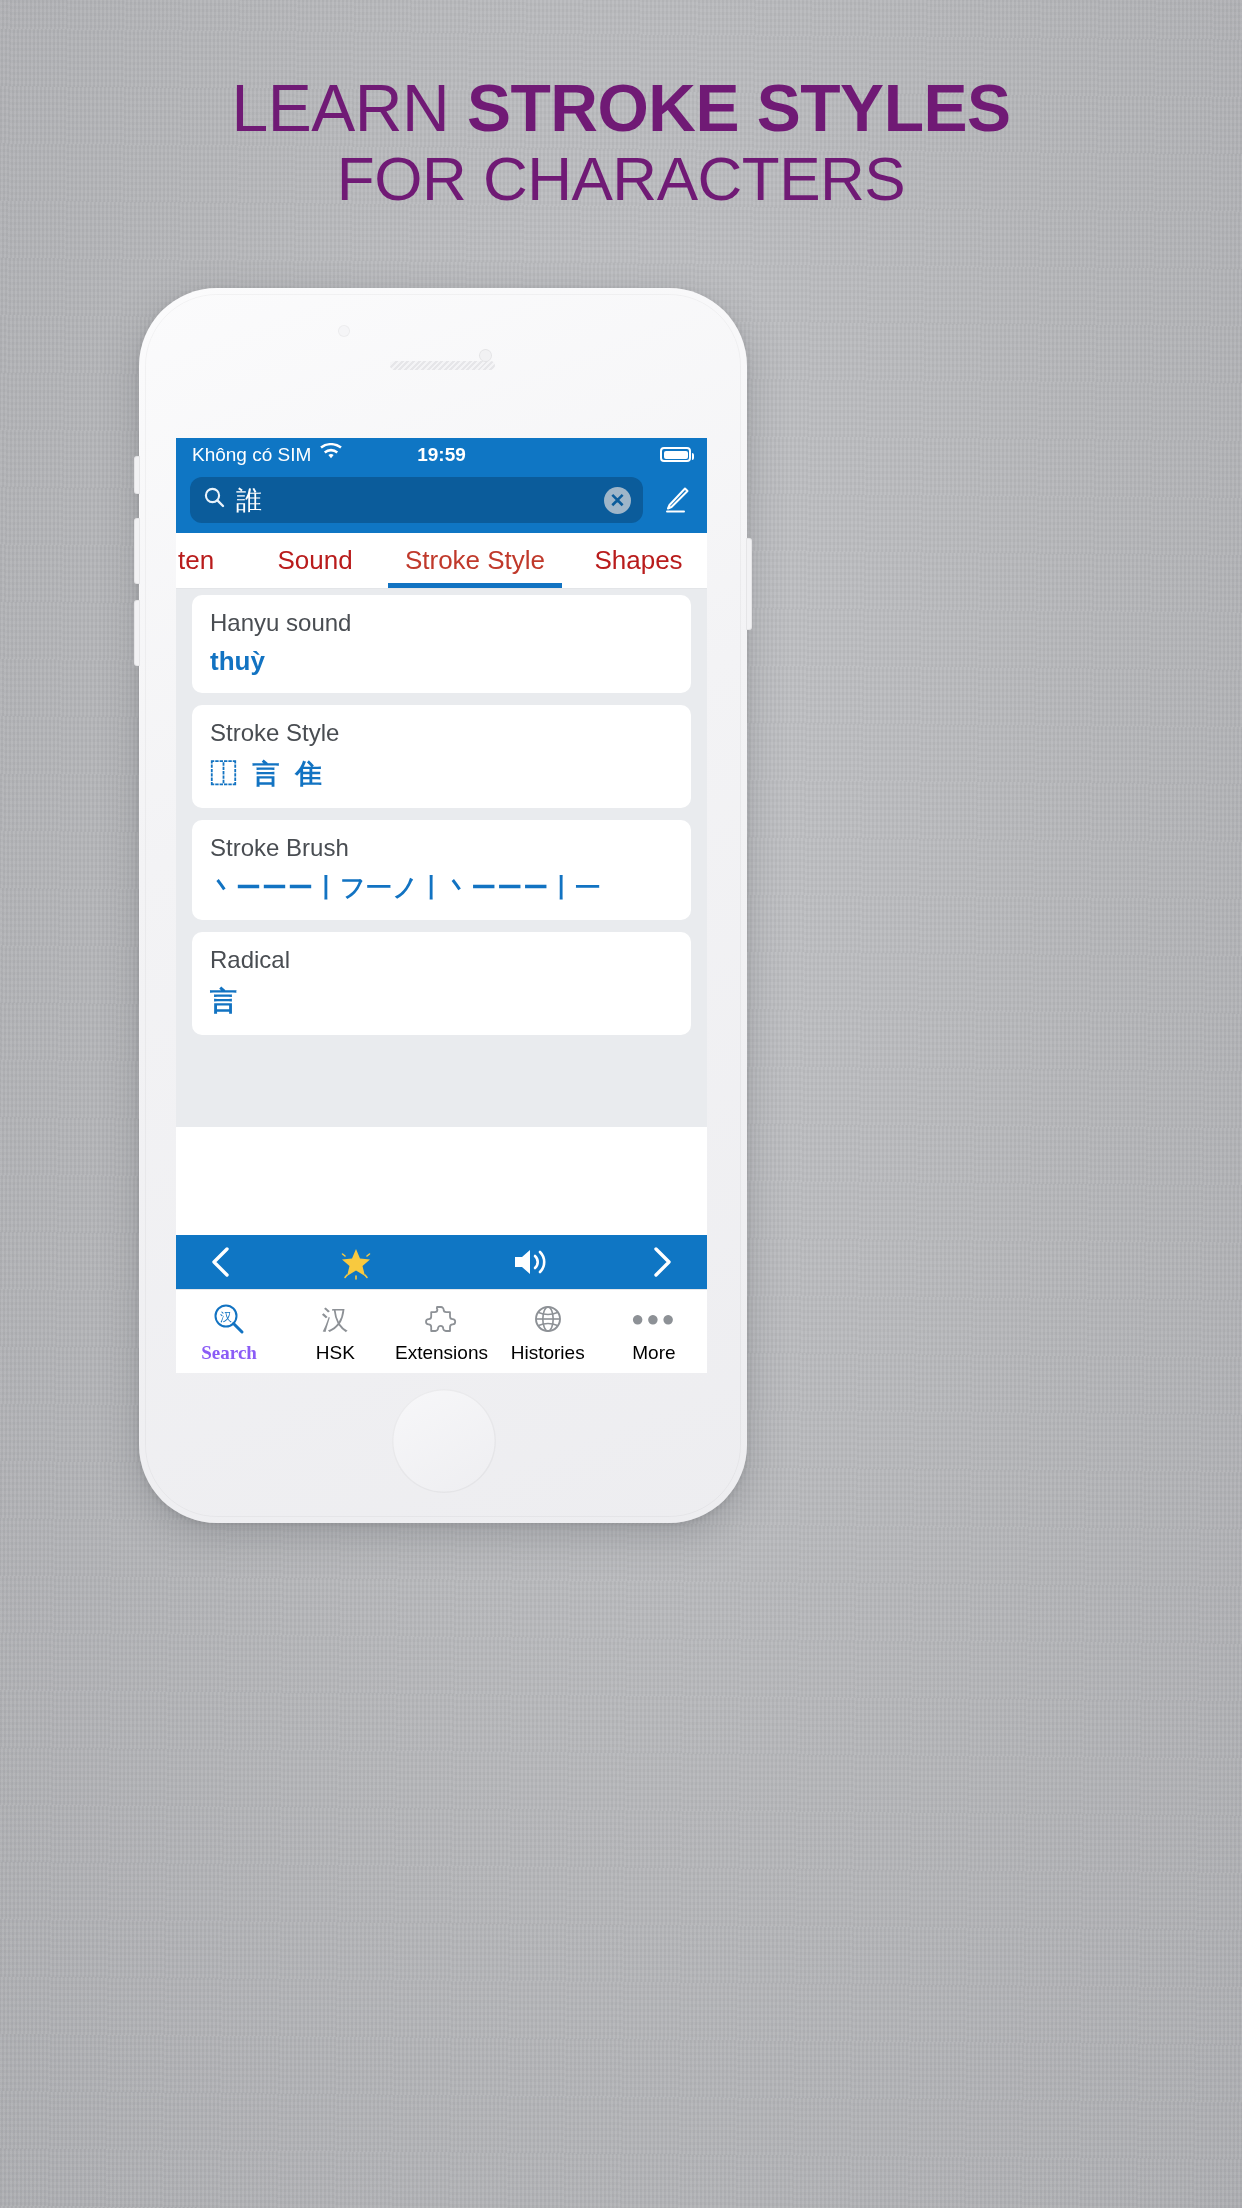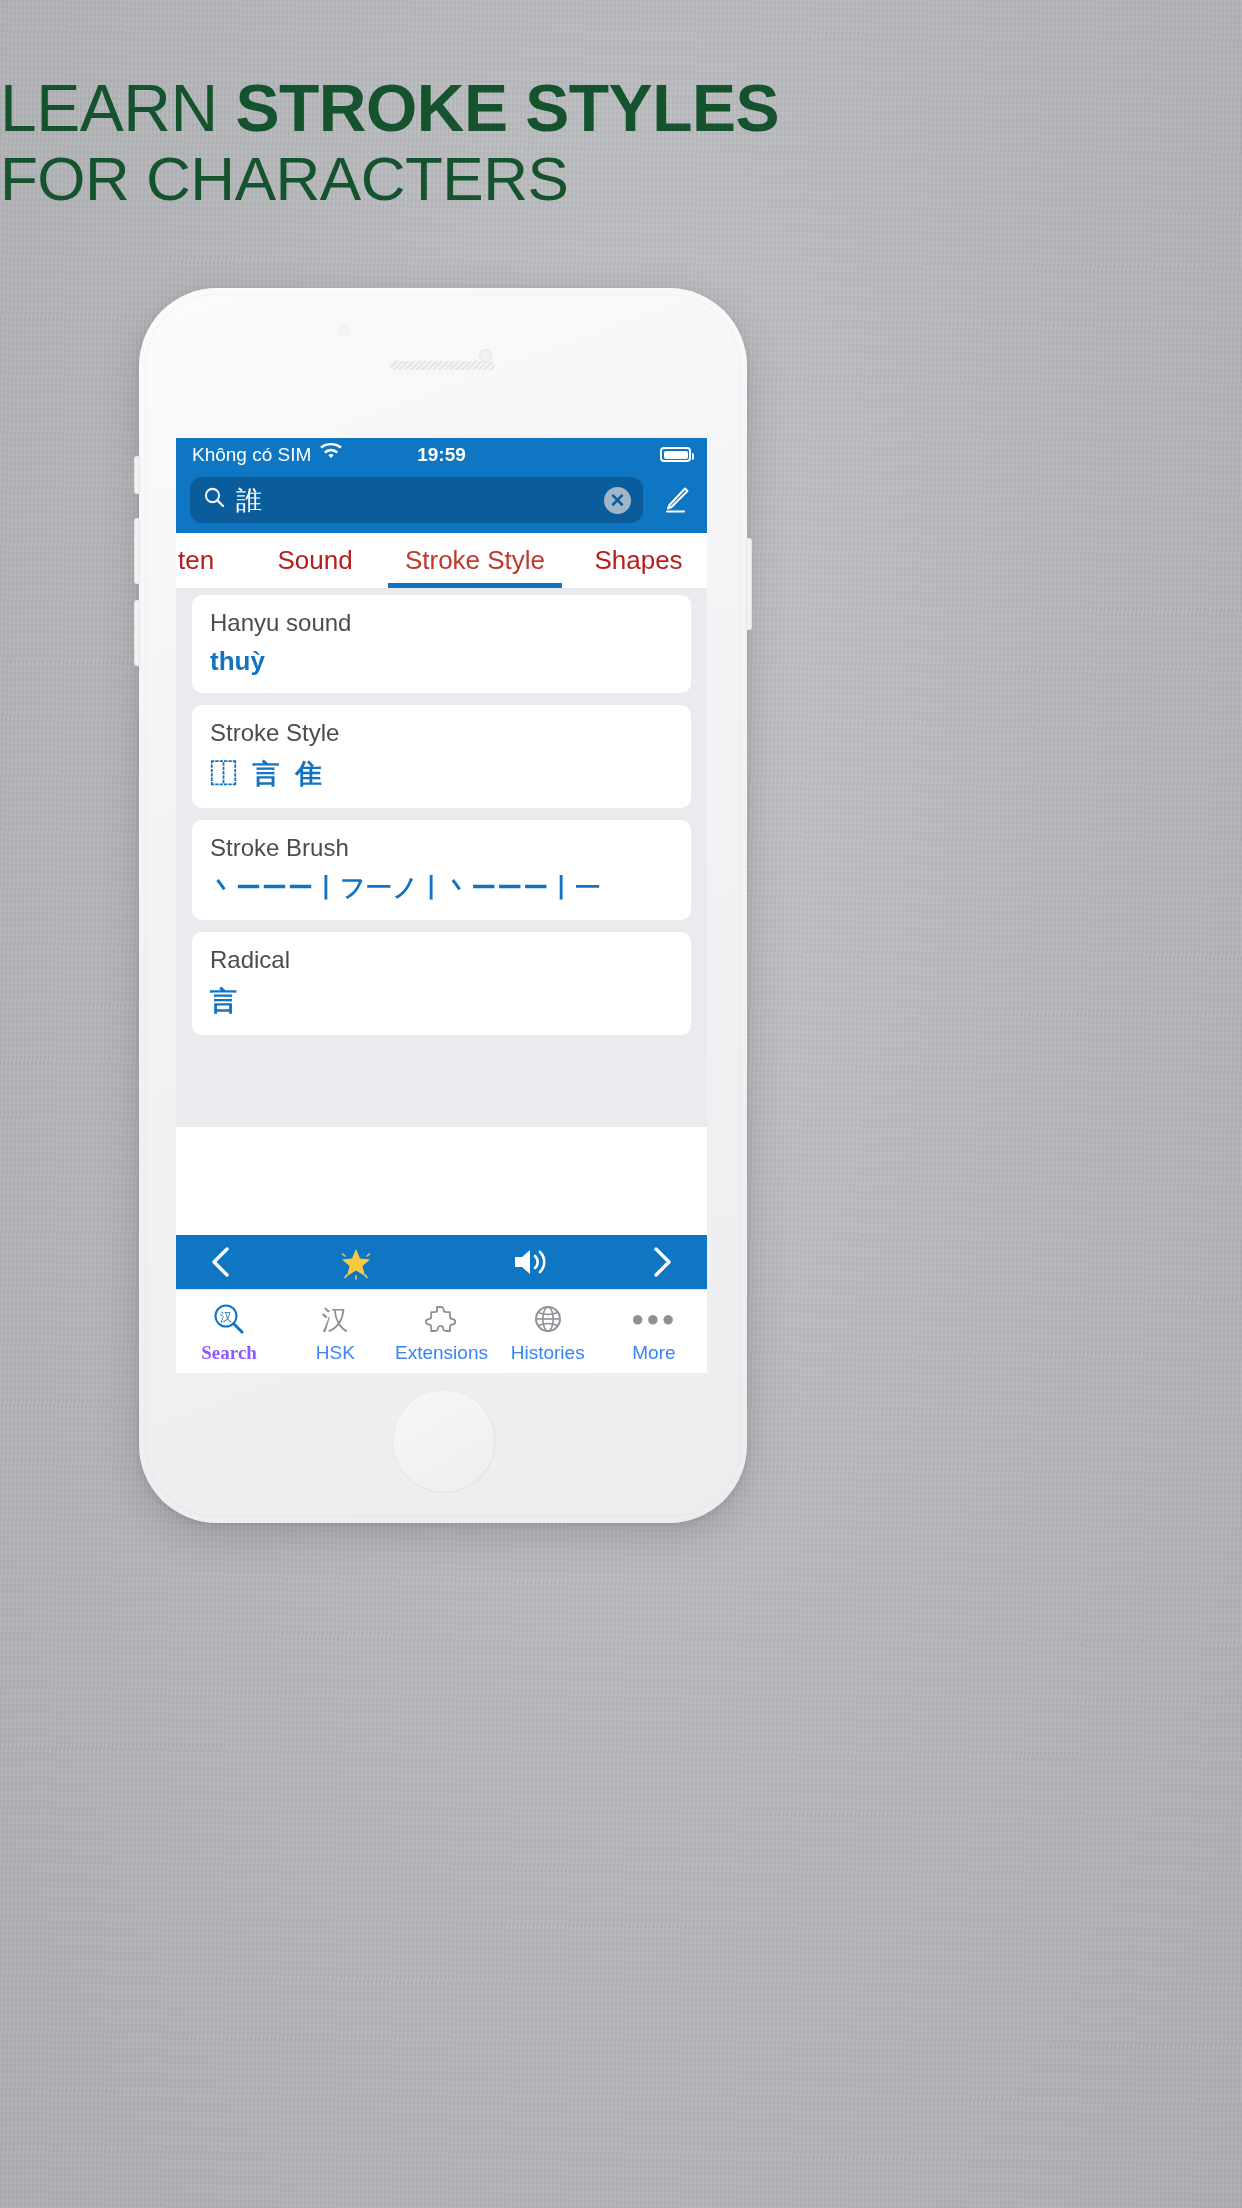--- a/index.html
+++ b/index.html
@@ -16,21 +16,21 @@
     background:
       repeating-linear-gradient(91deg, rgba(255,255,255,0.035) 0 2px, rgba(0,0,0,0.028) 2px 4px),
       repeating-linear-gradient(181deg, rgba(255,255,255,0.02) 0 3px, rgba(0,0,0,0.015) 3px 6px),
       radial-gradient(ellipse at 50% 35%, #c3c4c7 0%, #b6b7ba 55%, #aeafb3 100%);
     pointer-events:none;
   }
 
   
   .headline{
     position:absolute; left:0; right:0; top:74px;
-    color:#14532d;
+    text-align:center; color:#701a75;
     line-height:1.06;
     letter-spacing:-0.5px;
   }
   .headline .l1{ font-size:66px; display:block; }
   .headline .l1 .thin{ font-weight:300; }
   .headline .l1 .bold{ font-weight:700; }
   .headline .l2{ font-size:62px; font-weight:300; display:block; margin-top:2px;}
 
   
   .phone{
@@ -140,21 +140,21 @@
   .ab-sound{ width:170px; font-size:30px; }
   .ab-fwd{ width:91px; font-size:34px; }
 
   
   .tabbar{
     position:absolute; left:0; right:0; bottom:0; height:84px;
     background:#fff; display:flex; border-top:1px solid #e4e6e9;
   }
   .tbitem{ flex:1; display:flex; flex-direction:column; align-items:center; justify-content:center; gap:4px;}
   .tbicon{ height:38px; display:flex; align-items:center; justify-content:center; }
-  .tblabel{ font-size:19px; color:#3b82f6; }
+  .tblabel{ font-size:19px; color:#000000; }
   .tbitem.active .tblabel{ color:#8b5cf6; font-weight:700;font-family:Liberation Serif, serif; }
   .dots{ font-size:22px; color:#8d9196; letter-spacing:2px; }
 </style>
 </head>
 <body>
 
 <div class="bg-texture"></div>
 
 <div class="headline">
   <span class="l1">

